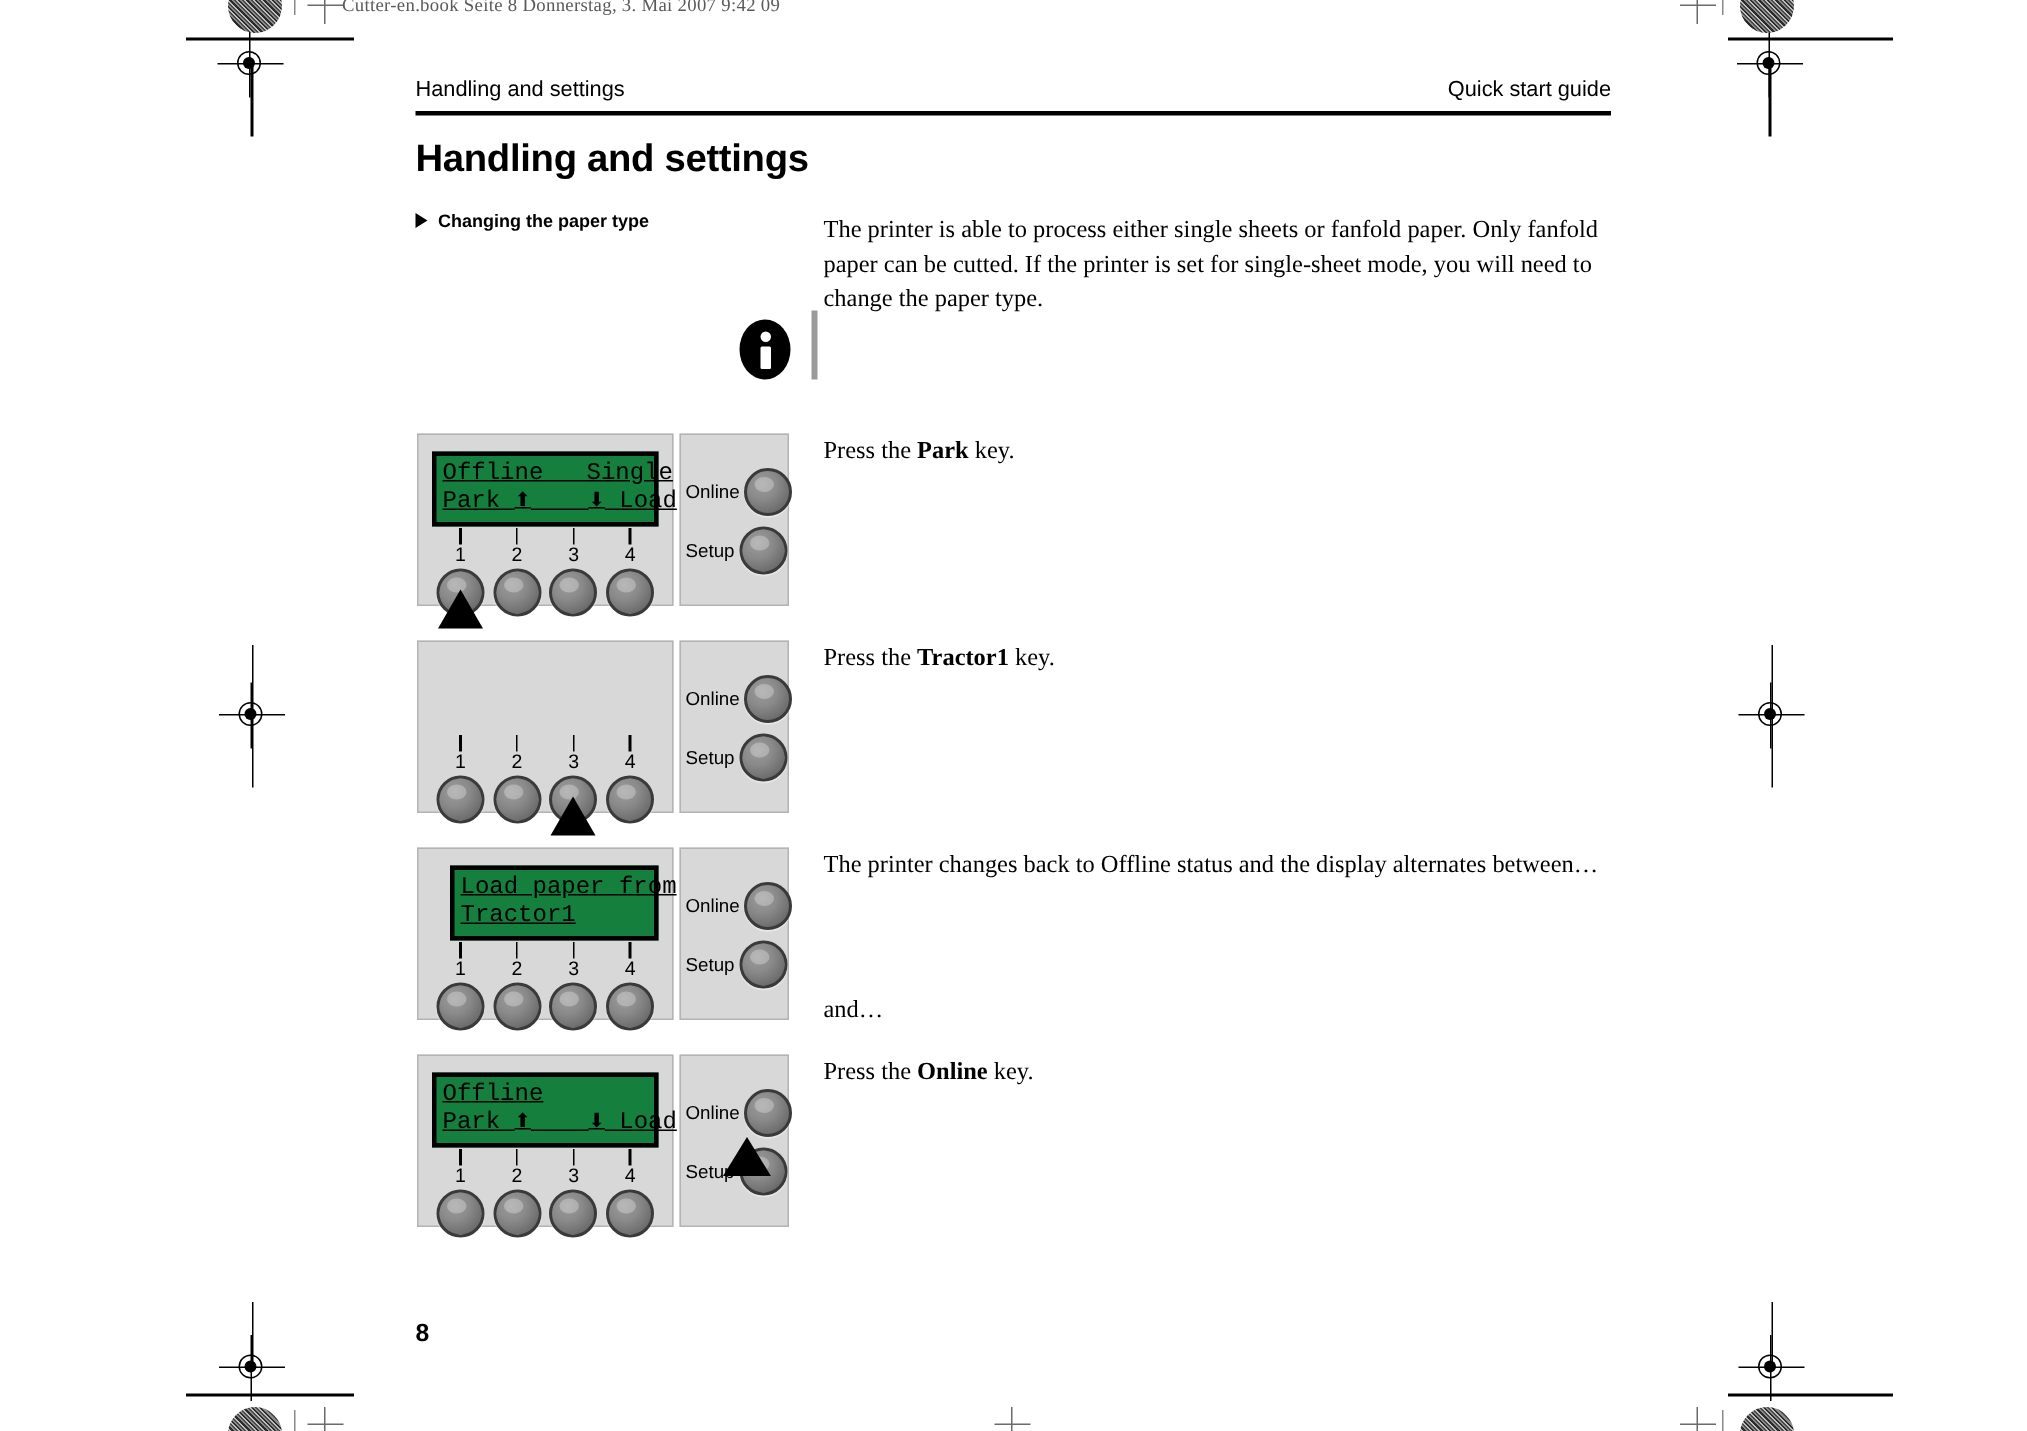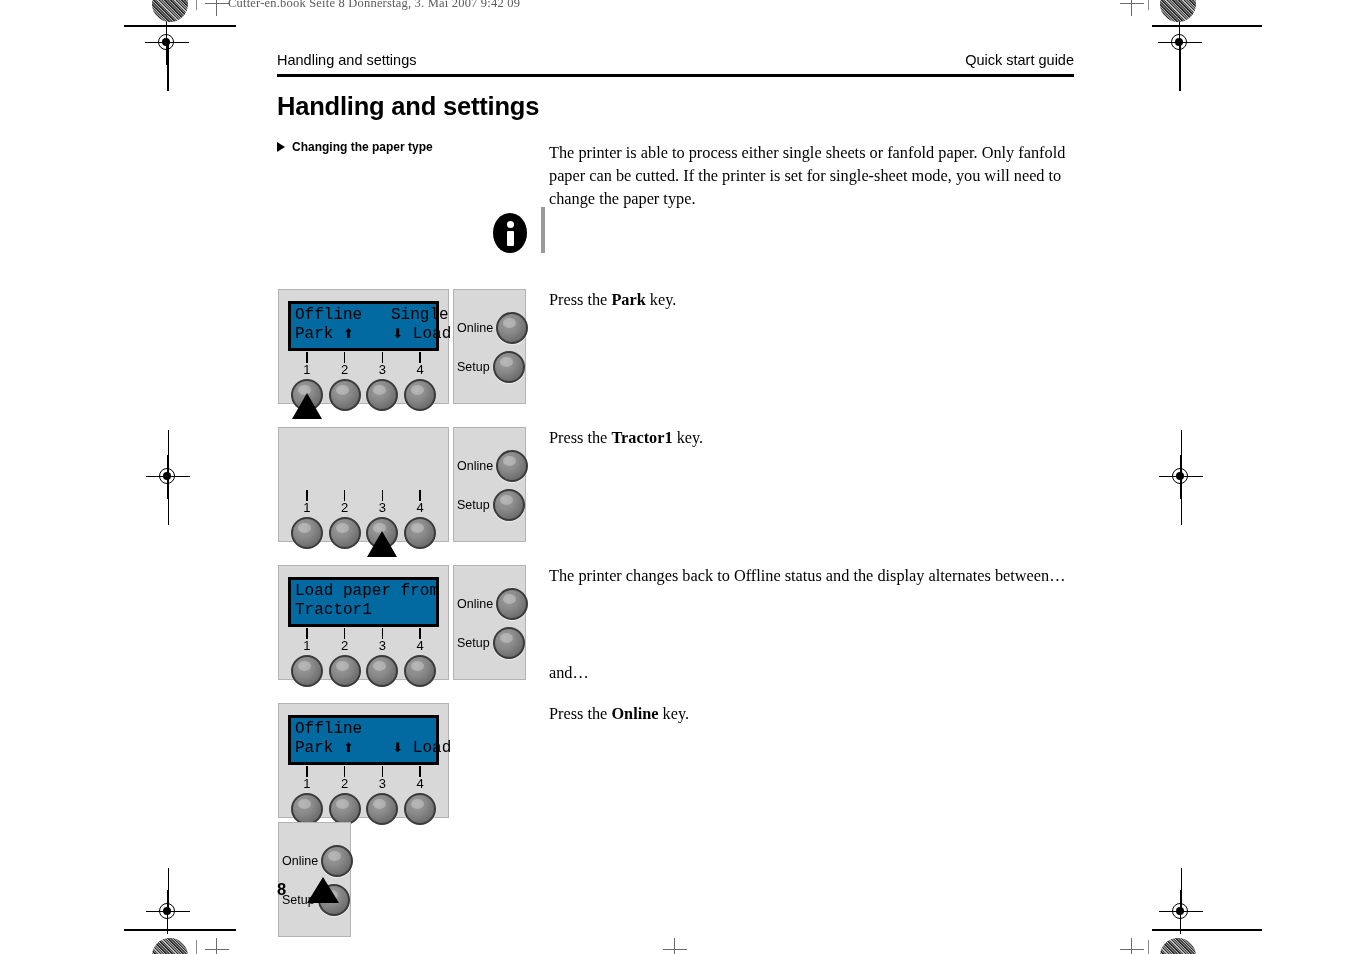--- a/index.html
+++ b/index.html
@@ -138,28 +138,29 @@
     border: 1px solid #b3b3b3;
     position: relative;
     box-sizing: border-box;
   }
   .panel-main { width: 171px; }
   .panel-side { width: 73px; }
 
   .lcd {
     position: absolute;
     left: 9px; top: 11px; right: 9px;
-    background: #0369a1;
+    background: #15803d;
     border: 3.5px solid #000;
     box-sizing: border-box;
     font-family: "Liberation Mono", monospace;
     font-size: 16px;
     line-height: 18.5px;
     padding: 2px 4px 3px 4px;
     letter-spacing: 0px;
+    text-decoration: underline;
   }
   .lcd .lcdline {
     white-space: pre;
     height: 19px;
     display: flex;
     align-items: center;
   }
   .lcd .lcdline span.arrow { font-family: "DejaVu Sans", sans-serif; font-size: 13px; }
 
   .ticks { position: absolute; left: 9px; right: 9px; display: flex; }
@@ -433,21 +434,21 @@
       <span class="knob"></span>
     </div>
   </div>
 </div>
 <div class="bodycol" style="top:426px;">
   <p>Press the <b>Tractor1</b> key.</p>
 </div>
 
 <div class="panel-group" style="left:278px; top:565px;">
   <div class="panel panel-main" style="height:115px;">
-    <div class="lcd" style="height:50px;">
+    <div class="lcd" style="height:50px;margin-left:12px;">
       <div class="lcdline">Load paper from</div>
       <div class="lcdline">Tractor1</div>
     </div>
     <div class="ticks" style="top:62px;">
       <div class="tickcell">
           <div class="tline"></div>
           <div class="tnum">1</div>
         </div>
       <div class="tickcell">
           <div class="tline"></div>
@@ -488,21 +489,21 @@
     </div>
   </div>
 </div>
 <div class="bodycol" style="top:564px;">
   <p>The printer changes back to Offline status and the display alternates between…</p>
 </div>
 <div class="bodycol" style="top:661px;">
   <p>and…</p>
 </div>
 
-<div class="panel-group" style="left:278px; top:703px;flex-direction:column;">
+<div class="panel-group" style="left:278px; top:703px;">
   <div class="panel panel-main" style="height:115px;">
     <div class="lcd" style="height:50px;">
       <div class="lcdline">Offline</div>
       <div class="lcdline"><span>Park </span><span class="arrow">⬆</span><span>    </span><span class="arrow">⬇</span><span> Load</span></div>
     </div>
     <div class="ticks" style="top:62px;">
       <div class="tickcell">
           <div class="tline"></div>
           <div class="tnum">1</div>
         </div>

